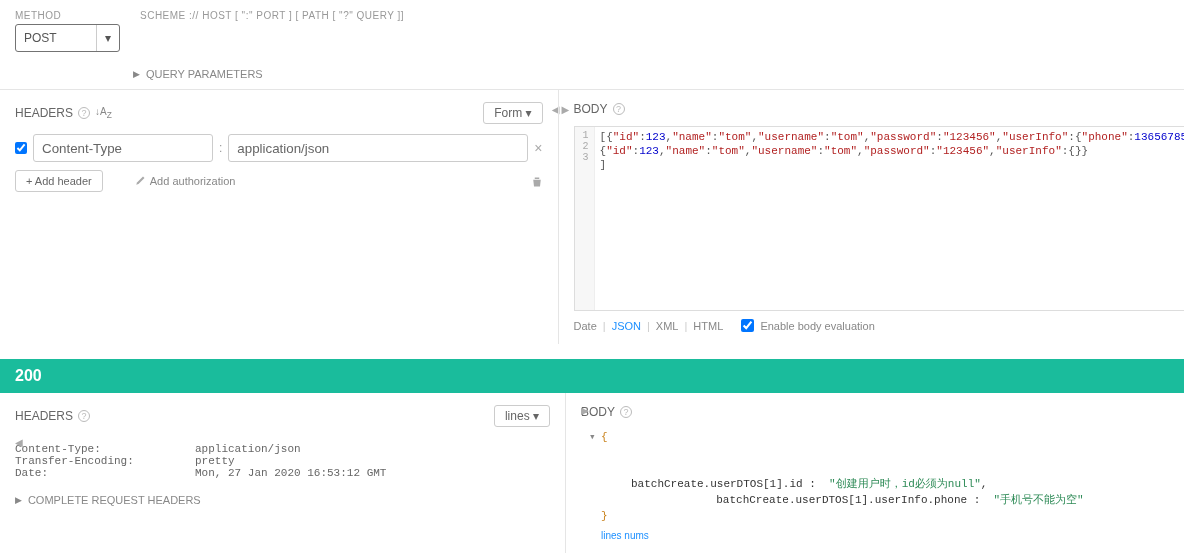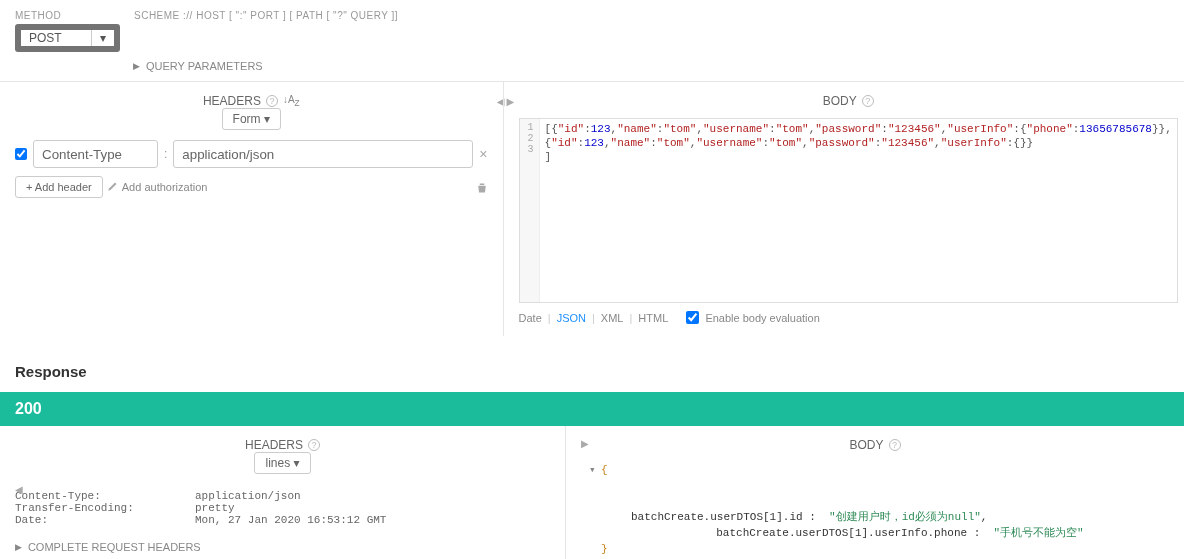--- a/index.html
+++ b/index.html
@@ -1,46 +1,46 @@
 <!DOCTYPE html>
 <html><head>
 <meta charset="utf-8">
 <style>
 * { box-sizing: border-box; margin: 0; padding: 0; }
 body { font-family: Arial, sans-serif; font-size: 12px; color: #555; background: #fff; }
 .container { width: 1184px; }
 .top-section { padding: 10px 15px 5px; }
-.method-url-row { display: flex; gap: 14px; }
+.method-url-row { display: flex; gap: 20px; margin-bottom: 8px; }
 .method-col { width: 105px; }
 .url-col { flex: 1; }
 .label { font-size: 10px; color: #999; letter-spacing: 0.5px; margin-bottom: 3px; display: block; }
-.method-select { width: 100%; height: 28px; border: 6px solid #737373; border-radius: 3px; padding: 0 8px; background: #fff; position: relative; display: flex; align-items: center; justify-content: space-between; }
+.method-select { width: 100%; height: 28px; border: 1px solid #737373; border-radius: 3px; padding: 0 8px; background: #fff; position: relative; display: flex; align-items: center; justify-content: space-between; }
 .method-select .caret { border-left: 1px solid #ccc; padding-left: 8px; height: 100%; display: flex; align-items: center; }
 .url-input { width: 100%; height: 28px; border: 1px solid #ccc; border-radius: 3px; padding: 0 10px; background: #fff; color: #666; }
 .query-params { padding: 8px 0 4px 118px; display: flex; align-items: center; gap: 6px; color: #888; font-size: 11px; }
 .triangle { font-size: 9px; color: #888; }
 .split-section { display: flex; border-top: 1px solid #e5e5e5; }
 .left-panel { width: 565px; padding: 12px 15px; position: relative; }
 .right-panel { flex: 1; padding: 12px 15px; border-left: 1px solid #e5e5e5; position: relative; }
-.panel-header { display: flex; justify-content: space-between; align-items: center; margin-bottom: 10px; flex-direction: column; }
+.panel-header { display: flex; justify-content: space-between; align-items: center; margin-bottom: 10px; }
 .panel-title { font-size: 12px; color: #666; display: flex; align-items: center; gap: 5px; }
 .help-icon { display: inline-block; width: 12px; height: 12px; border: 1px solid #bbb; border-radius: 50%; text-align: center; line-height: 10px; font-size: 9px; color: #bbb; }
 .sort-icon { font-size: 10px; color: #888; }
 .form-btn { border: 1px solid #ccc; background: #fff; padding: 3px 10px; border-radius: 3px; color: #666; font-size: 12px; }
 .collapse-arrows { position: absolute; display: flex; gap: 3px; font-size: 10px; color: #aaa; }
 .left-panel .collapse-arrows { right: -2px; top: 14px; }
 .right-panel .collapse-arrows { left: 3px; top: 14px; }
 .header-row { display: flex; align-items: center; gap: 6px; margin-bottom: 8px; }
 .checkbox { width: 12px; height: 12px; }
 .header-input { border: 1px solid #ccc; border-radius: 3px; height: 28px; padding: 0 8px; background: #fff; color: #666; }
-.header-name { width: 125px; }
+.header-name { width: 180px; }
 .colon { color: #999; }
 .header-value { width: 300px; }
 .remove-x { color: #aaa; cursor: pointer; font-size: 14px; margin-left: auto; }
-.action-row { display: flex; align-items: center; gap: 3px; margin-top: 8px; }
+.action-row { display: flex; align-items: center; gap: 31px; margin-top: 8px; }
 .add-btn { border: 1px solid #ccc; background: #fff; padding: 4px 10px; border-radius: 3px; color: #666; font-size: 11px; }
 .link-action { color: #888; font-size: 11px; display: flex; align-items: center; gap: 4px; }
 .trash-icon { margin-left: auto; color: #aaa; }
 .code-editor { border: 1px solid #ddd; min-height: 185px; font-family: 'Courier New', monospace; font-size: 11px; display: flex; background: #fff; }
 .gutter { background: #f7f7f7; border-right: 1px solid #eee; padding: 3px 5px; text-align: right; color: #aaa; font-size: 10px; min-width: 20px; }
 .code-content { padding: 3px 5px; flex: 1; white-space: pre; overflow: hidden; line-height: 14px; }
 .k { color: #B22222; } .n { color: #0000CC; } .p { color: #555; }
 .body-footer { display: flex; align-items: center; gap: 6px; padding-top: 8px; font-size: 11px; color: #888; }
 .body-footer .sep { color: #ccc; }
 .body-footer .active { color: #1E90FF; }
@@ -136,21 +136,20 @@
         <span class="active">JSON</span><span class="sep">|</span>
         <span>XML</span><span class="sep">|</span>
         <span>HTML</span>
         &nbsp;&nbsp;<input type="checkbox" checked="" style="">
         <span>Enable body evaluation</span>
       </div>
     </div>
   </div>
 
   <div class="response-section">
-    <div class="response-title">Response</div>
     <div class="status-bar">200</div>
     <div class="resp-split">
       <div class="resp-left">
         <div class="panel-header">
           <div class="panel-title">
             <span>HEADERS</span>
             <span class="help-icon">?</span>
           </div>
           <button class="form-btn"><span>lines</span> ▾</button>
         </div>

